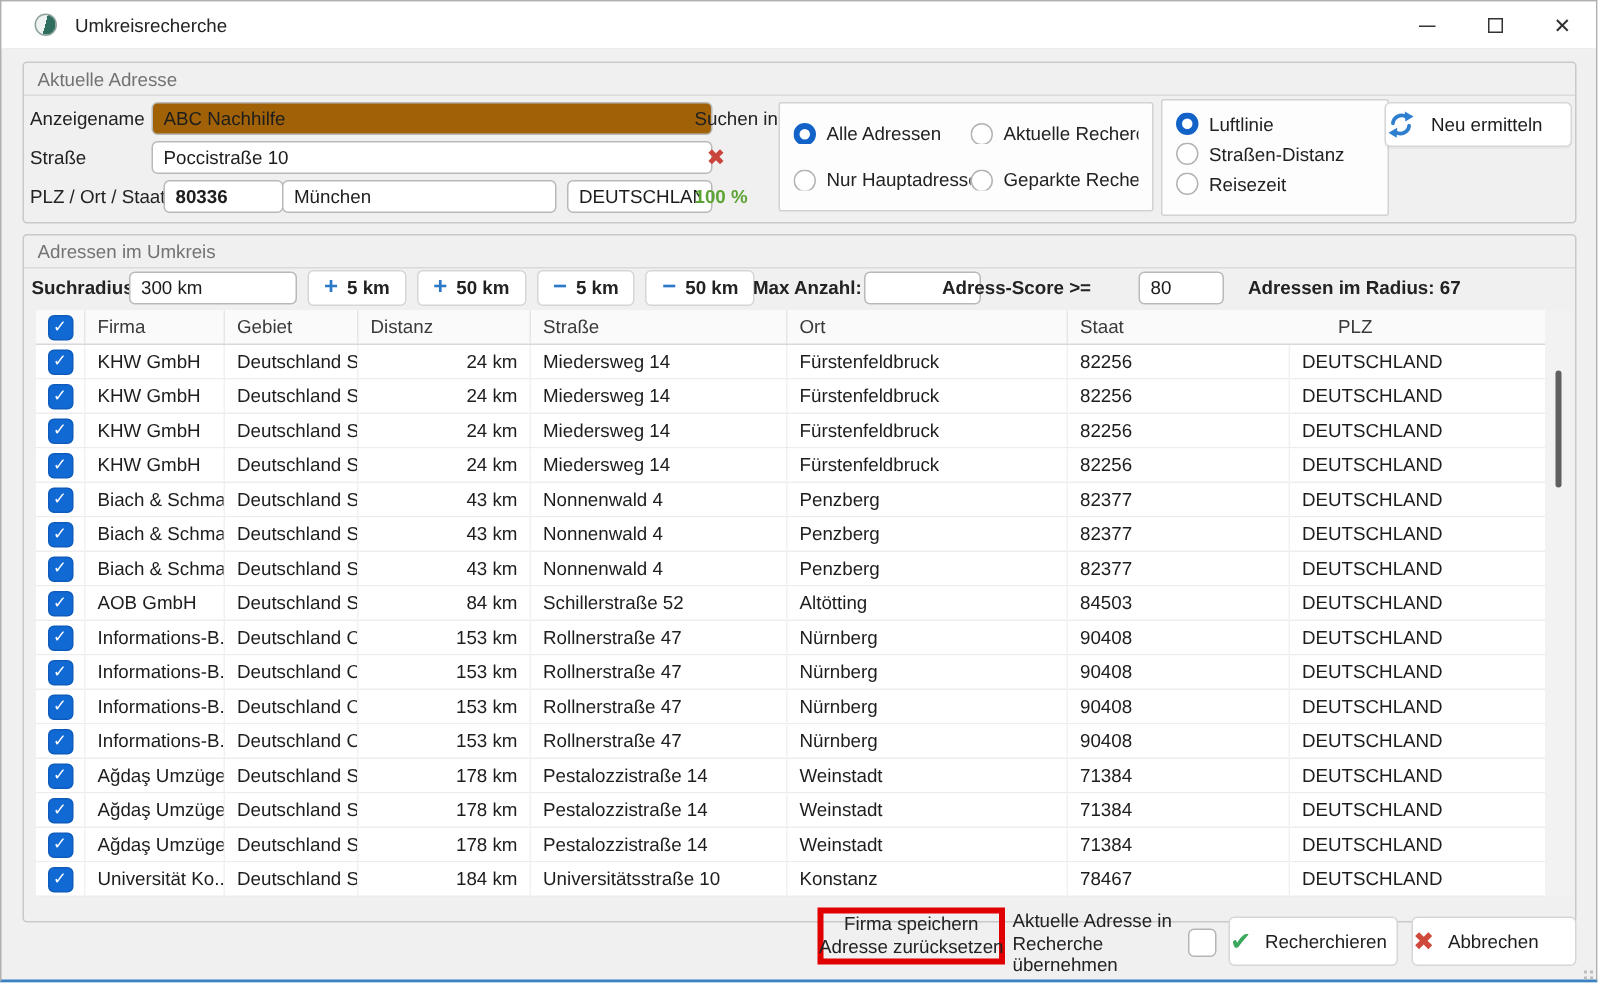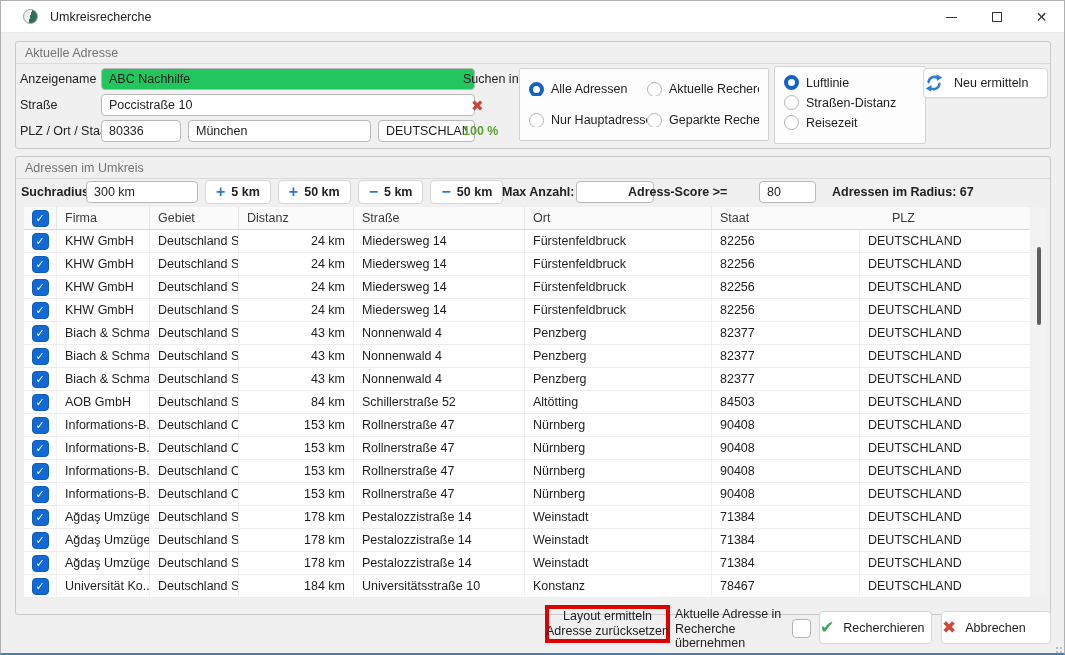--- a/index.html
+++ b/index.html
@@ -17,21 +17,21 @@
 
   
   .groupbox { position:absolute; border:1px solid #c9c9c9; border-radius:3px; background:#f0f0f0; }
   .group-header { height:22px; display:flex; align-items:center; padding-left:9px; border-bottom:1px solid #dadada; color:#737373; }
   .g1 { left:14px; top:40px; width:1036px; height:108px; }
   .g1-content { position:relative; height:84px; }
   .g2 { left:14px; top:155px; width:1036px; height:459px; }
 
   .flabel { position:absolute; height:22px; line-height:22px; color:#222; }
   .inp { position:absolute; height:22px; border:1px solid #b9b9b9; border-radius:4px; background:#fff; padding:0 7px; font-family:inherit; font-size:12.5px; color:#1d1d1d; outline:none; }
-  .inp.ro { background:#22c55e; }
+  .inp.ro { background:#a16207; }
 
   .red-x { position:absolute; color:#c9443a; font-weight:bold; font-size:15px; line-height:15px; cursor:default; }
   .score-pct { position:absolute; color:#5ca334; font-weight:bold; }
 
   .radio-box { position:absolute; border:1px solid #d2d2d2; border-radius:2px; background:#fdfdfd; overflow:hidden; }
   .rb1 { left:503px; top:4px; width:250px; height:73px; padding:13px 9px; display:grid; grid-template-columns:118px 1fr; row-gap:17px; }
   .rb2 { left:758px; top:2px; width:152px; height:78px; padding:8px 9px; display:flex; flex-direction:column; gap:5px; }
   .radio-item { display:flex; align-items:center; gap:7px; white-space:nowrap; overflow:hidden; }
   .rdot { flex:0 0 auto; width:15px; height:15px; border-radius:50%; background:#fff; border:1px solid #b3b3b3; }
   .radio-item.sel .rdot { border:4.5px solid #1262c8; }
@@ -101,21 +101,21 @@
   </div>
 
   <div class="groupbox g1">
     <div class="group-header">Aktuelle Adresse</div>
     <div class="g1-content">
       <span class="flabel" style="left:4px;top:4px;">Anzeigename</span>
       <input class="inp ro" style="left: 85px; top: 4px; width: 374px;" readonly="" value="ABC Nachhilfe">
       <span class="flabel" style="left:4px;top:30px;">Straße</span>
       <input class="inp" style="left: 85px; top: 30px; width: 374px;" value="Poccistraße 10">
       <span class="flabel" style="left:4px;top:56px;">PLZ / Ort / Staat</span>
-      <input class="inp" style="left: 85px; top: 56px; width: 80px;" value="80336">
+      <input class="inp" style="left: 93px; top: 56px; width: 80px; font-weight: bold;" value="80336">
       <input class="inp" style="left: 172px; top: 56px; width: 183px;" value="München">
       <input class="inp" style="left: 362px; top: 56px; width: 97px;" value="DEUTSCHLAND">
 
       <span class="flabel" style="left:447px;top:4px;">Suchen in:</span>
       <span class="red-x" style="left:455px;top:34px;">✖</span>
       <span class="score-pct" style="left:447px;top:60px;">100 %</span>
 
       <div class="radio-box rb1">
           <div class="radio-item sel">
             <span class="rdot"></span>
@@ -399,21 +399,21 @@
             <div class="td c-staat">DEUTSCHLAND</div>
           </div>
         </div>
     </div>
     <div class="scroll-track">
       <div class="scroll-thumb"></div>
     </div>
   </div>
 
   <div class="layout-box">
-    <div class="layout-btn">Layout ermitteln</div>
+    <div class="layout-btn">Firma speichern</div>
     <div class="layout-btn">Adresse zurücksetzen</div>
   </div>
   <div class="uebernehmen-label">Aktuelle Adresse in Recherche übernehmen</div>
   <div class="footer-check"></div>
   <div class="btn recherchieren-btn">
     <span class="icon-check">✔</span>
     <span>Recherchieren</span>
   </div>
   <div class="btn abbrechen-btn">
     <span class="icon-x">✖</span>

